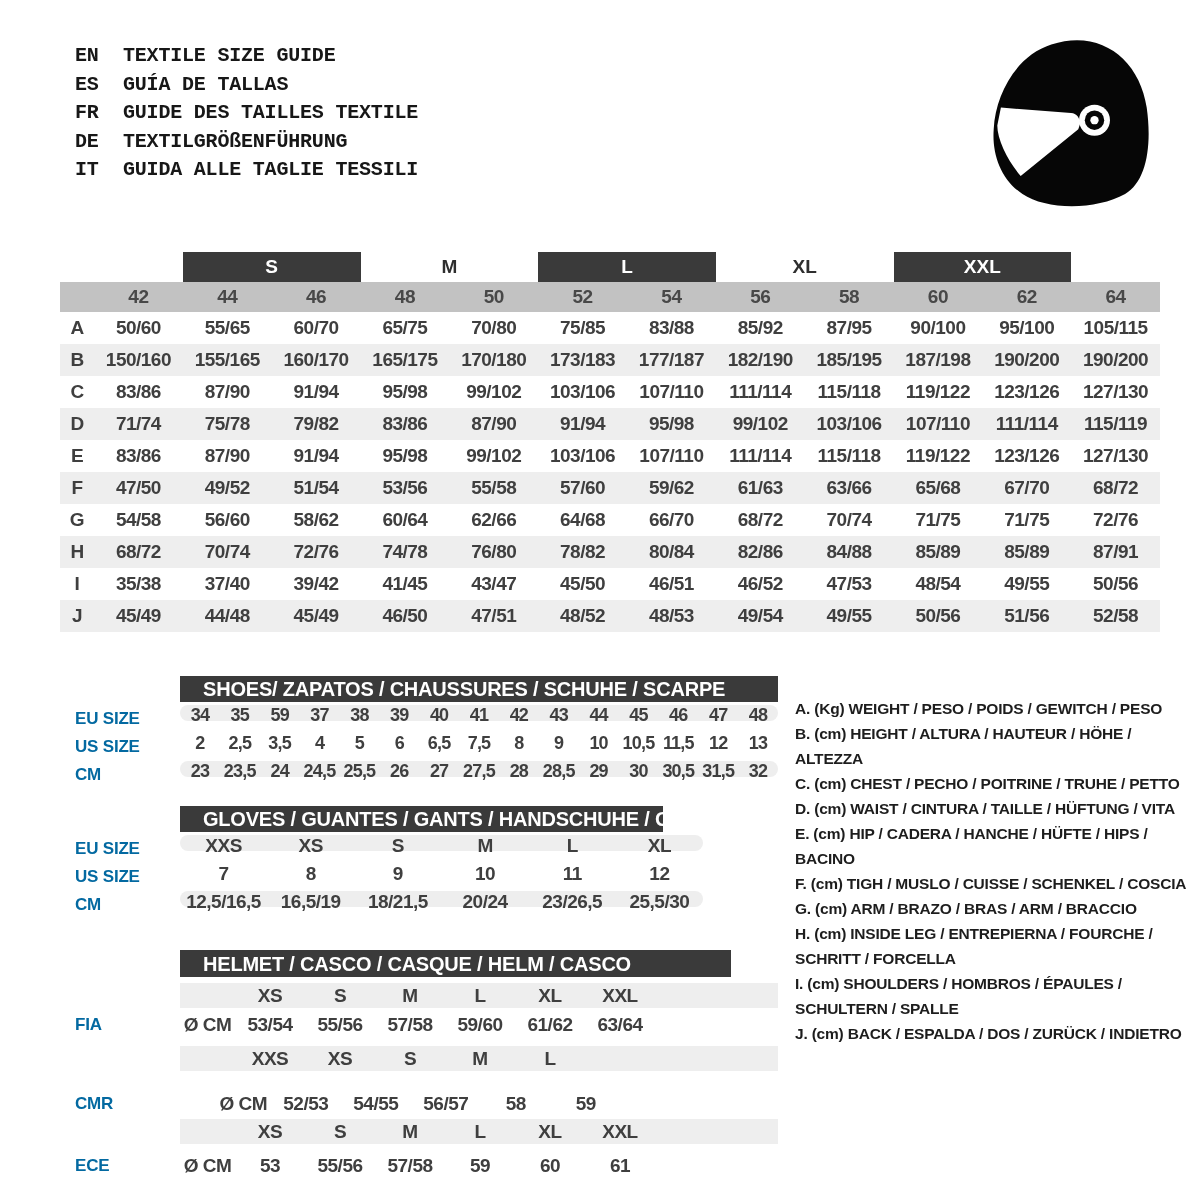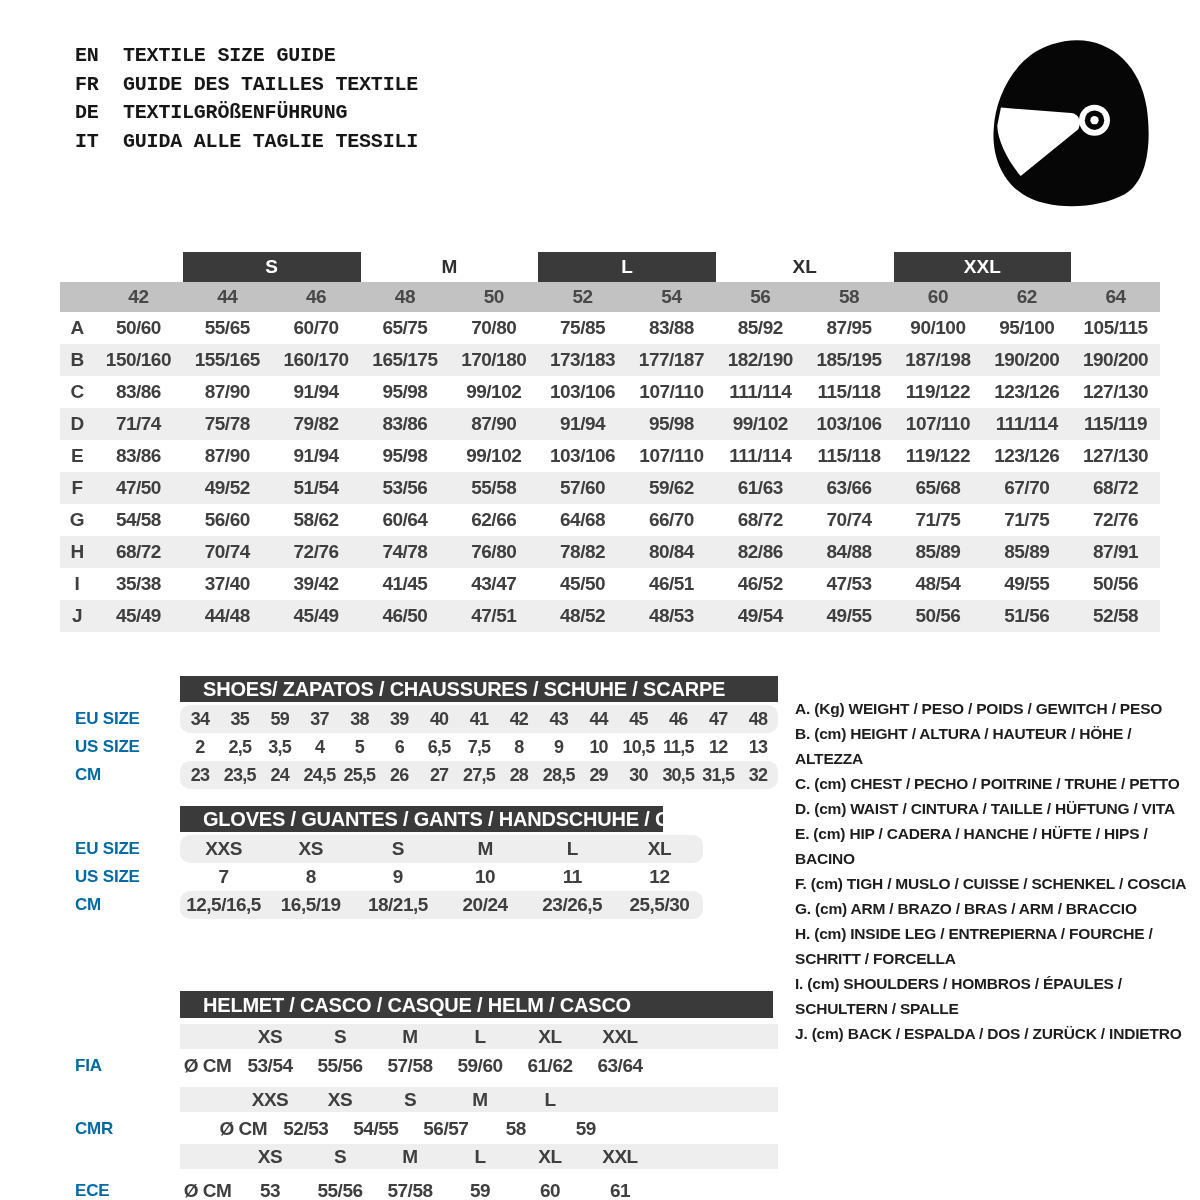--- a/index.html
+++ b/index.html
@@ -26,52 +26,56 @@
   .data-row.alt{background:#eeeeee;}
 
   
   .sec{position:absolute;left:60px;width:730px;}
   .shoes-sec{top:676px;}
   .gloves-sec{top:806px;}
   .helmet-sec{top:950px;}
   .sec-bar{margin-left:120px;background:#3a3a3a;color:#fff;font-size:20px;height:26px;line-height:27px;padding-left:23px;box-sizing:border-box;letter-spacing:-0.2px;white-space:nowrap;overflow:hidden;}
   .shoes-bar{width:598px;}
   .gloves-bar{width:483px;}
-  .helmet-bar{width:593px;height:27px;line-height:28px;margin-top:41px;}
+  .helmet-bar{width:551px;height:27px;line-height:28px;}
   .srows{margin-top:3px;}
   .srow{display:flex;height:28px;}
   .sec-label{width:120px;padding-left:15px;box-sizing:border-box;font-size:17px;line-height:28px;color:#0369a1;letter-spacing:-0.2px;}
-  .svals{height:28px;display:grid;align-items:center;text-align:center;font-size:19px;letter-spacing:-0.5px;border-radius:10px;}
+  .svals{height:16px;display:grid;align-items:center;text-align:center;font-size:19px;letter-spacing:-0.5px;border-radius:10px;}
   .svals.shoes-g{width:598px;grid-template-columns:repeat(15,1fr);font-size:18px;letter-spacing:-0.8px;}
   .svals.gloves-g{width:523px;grid-template-columns:repeat(6,1fr);}
   .svals.shaded{background:#eeeeee;}
 
   .hrow{display:flex;height:25px;}
   .hrow .sec-label{line-height:25px;}
   .hvals{width:598px;height:25px;display:grid;grid-template-columns:55px repeat(6,70px) 1fr;align-items:center;text-align:center;font-size:19px;letter-spacing:-0.5px;}
   .hrow.sizes .hvals{background:#eeeeee;}
   #helmetRows .hrow:nth-child(1){margin-top:6px;}
   #helmetRows .hrow:nth-child(2){margin-top:4px;}
   #helmetRows .hrow:nth-child(3){margin-top:9px;}
-  #helmetRows .hrow:nth-child(4){margin-top:4px;gap:40px;}
+  #helmetRows .hrow:nth-child(4){margin-top:20px;gap:40px;}
   #helmetRows .hrow:nth-child(5){margin-top:3px;}
   #helmetRows .hrow:nth-child(6){margin-top:9px;}
 
   
   .legend{position:absolute;left:795px;top:676px;width:400px;font-size:15.5px;line-height:25px;color:#1d1d1d;letter-spacing:-0.2px;margin-top:20px;}
 </style>
 </head>
 <body>
 
 <div class="canvas">
 
   <div class="langs" id="langs">
       <div class="lang-row">
         <span class="lang-code">EN</span>
         <span class="lang-label">TEXTILE SIZE GUIDE</span>
+      </div>
+      <div class="lang-row">
+        <span class="lang-code">ES</span>
+        <span class="lang-label">GUÍA DE TALLAS</span>
       </div>
       <div class="lang-row">
         <span class="lang-code">FR</span>
         <span class="lang-label">GUIDE DES TAILLES TEXTILE</span>
       </div>
       <div class="lang-row">
         <span class="lang-code">DE</span>
         <span class="lang-label">TEXTILGRÖßENFÜHRUNG</span>
       </div>
       <div class="lang-row">

